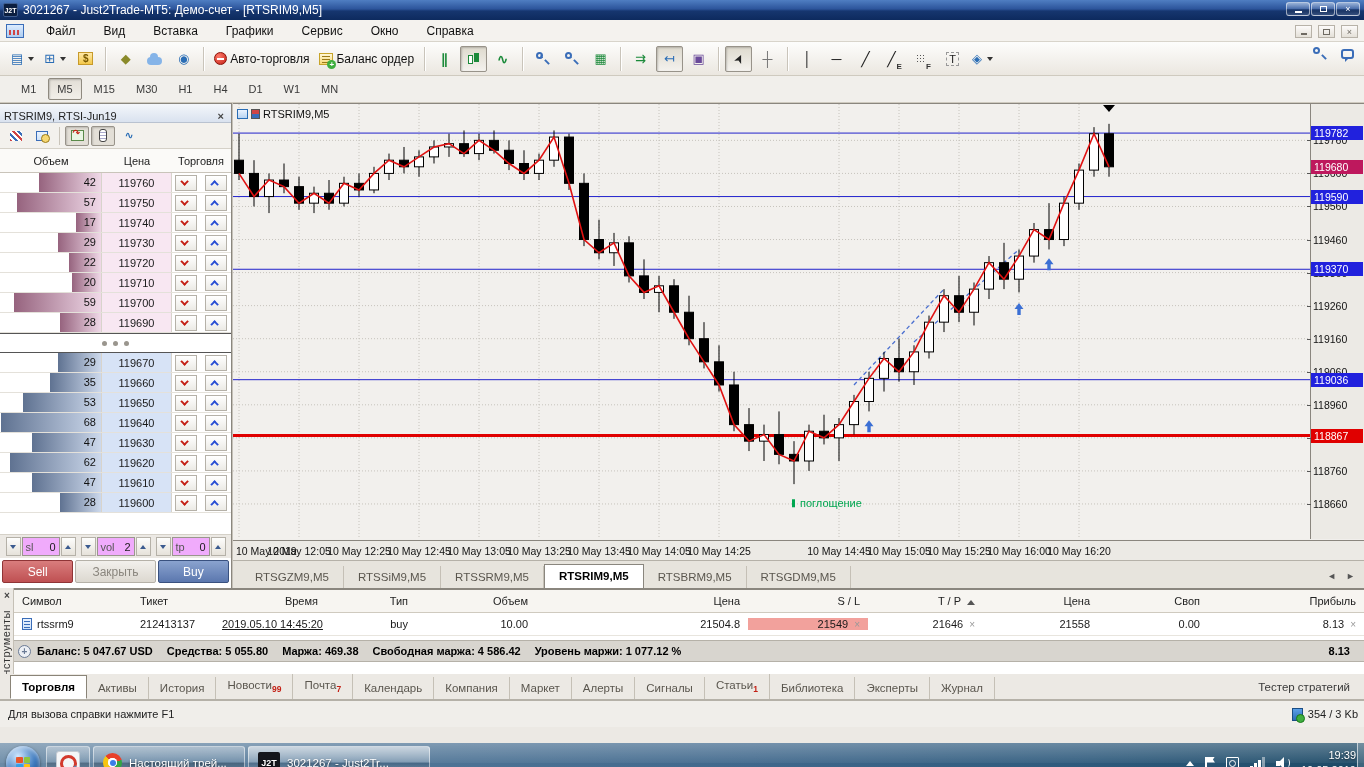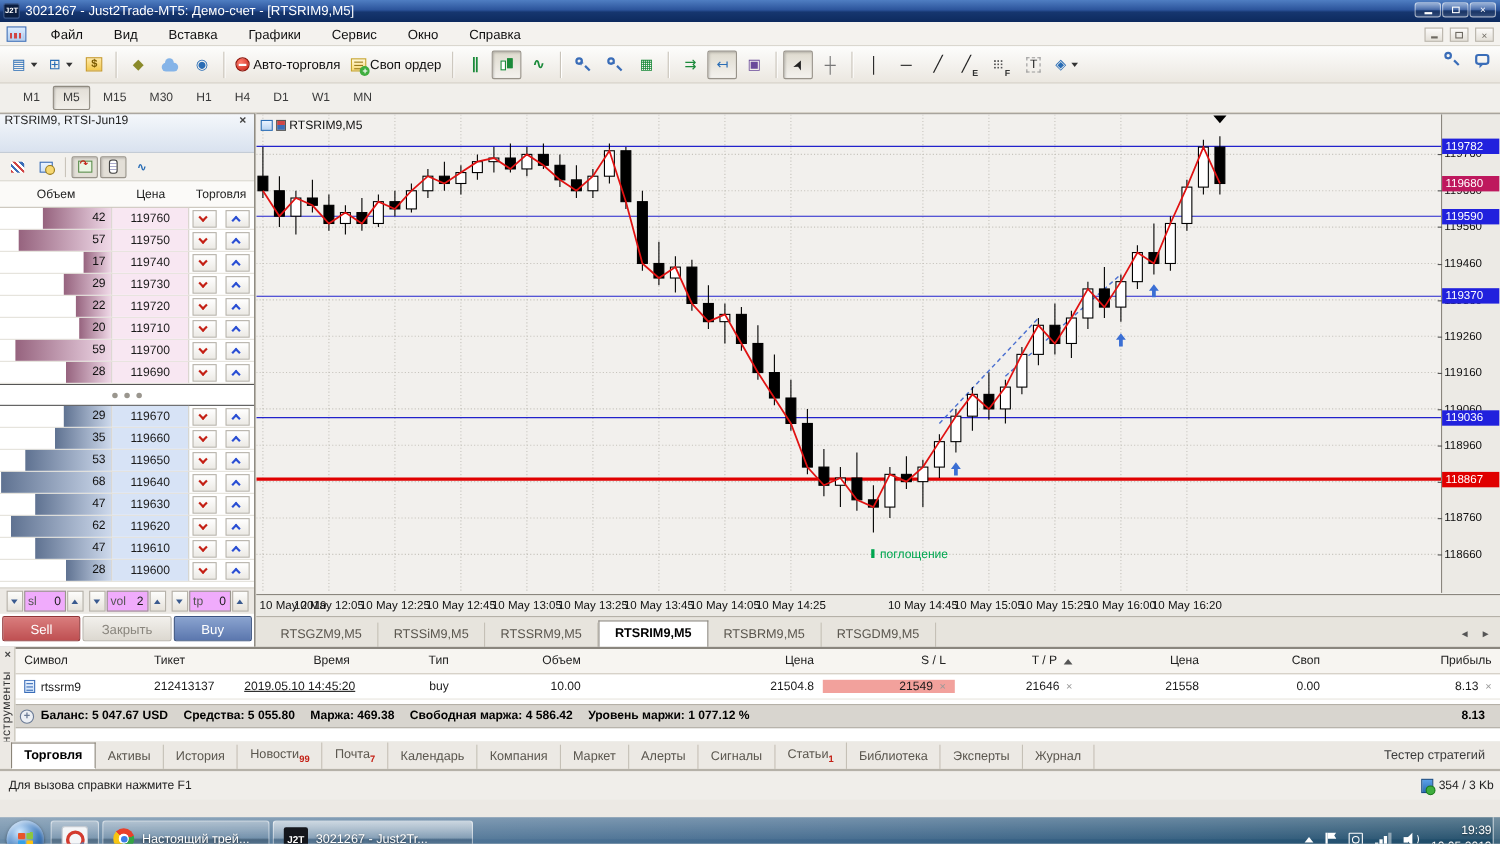--- a/index.html
+++ b/index.html
@@ -50,21 +50,21 @@
   .tbtn small{font-size:8px;font-weight:bold;margin-left:-2px;align-self:flex-end;}
   .bubble{width:13px;height:10px;border:2px solid #3a6db8;border-radius:3px;display:inline-block;position:relative;}
   .bubble::after{content:"";position:absolute;left:2px;bottom:-5px;border-left:4px solid #3a6db8;border-bottom:4px solid transparent;}
   #toolbar-right{position:absolute;right:10px;top:46px;display:flex;gap:14px;align-items:center;}
   
   #tfbar{left:0;top:76px;width:1364px;height:27px;background:#f1efeb;border-bottom:1px solid #cfcabf;display:flex;align-items:center;padding-left:12px;}
   .tf{padding:4px 8px;margin-right:3px;color:#3a3a3a;border:1px solid transparent;border-radius:2px;font-size:11px;}
   .tf.active{border-color:#8f8a80;background:linear-gradient(#e2ded6,#f2efe9);box-shadow:inset 1px 1px 2px rgba(0,0,0,.2);}
   
   #dom-panel{left:0;top:103px;width:231px;height:485px;background:#fff;border-top:1px solid #8a867e;}
-  #dom-header{height:35px;background:linear-gradient(#f4f7fb,#d9e2ef);border-bottom:1px solid #b9c2d0;display:flex;align-items:flex-start;padding:0 4px;color:#222;}
+  #dom-header{height:19px;background:linear-gradient(#f4f7fb,#d9e2ef);border-bottom:1px solid #b9c2d0;display:flex;align-items:flex-end;padding:0 4px;color:#222;}
   #dom-header .x{margin-left:auto;color:#444;font-weight:bold;font-size:11px;padding:0 3px;}
   #dom-toolbar{height:26px;background:#f3f1ed;border-bottom:1px solid #d5d1c8;display:flex;align-items:center;padding-left:4px;gap:2px;}
   .dtb{width:24px;height:20px;display:flex;align-items:center;justify-content:center;border:1px solid transparent;border-radius:2px;}
   .dtb.pressed{border-color:#98938a;background:#e3dfd7;box-shadow:inset 1px 1px 2px rgba(0,0,0,.18);}
   .dsep{width:1px;height:18px;background:#c9c4ba;margin:0 3px;}
   .zz{width:12px;height:10px;background:repeating-linear-gradient(45deg,#d04545 0 2px,#fff 2px 4px,#3a6db8 4px 6px,#fff 6px 8px);}
   .tclock{width:12px;height:10px;border:1px solid #3a6db8;background:linear-gradient(#eaf3ff,#cfe2f8);position:relative;}
   .tclock::after{content:"";position:absolute;right:-3px;bottom:-3px;width:7px;height:7px;border-radius:50%;background:#f7d873;border:1px solid #9a7a1a;}
   .onec{width:13px;height:11px;border:1px solid #5a8a4a;background:#eaf6e4;position:relative;}
   .onec::after{content:"↷";position:absolute;left:1px;top:-3px;color:#c42015;font-size:9px;font-weight:bold;}
@@ -250,21 +250,21 @@
     <span class="tbtn">
       <span class="c-blue" style="font-size:13px">◉</span>
     </span>
     <span class="tsep"></span>
     <span class="tbtn">
       <span class="stopdot"></span>
       <span class="lbl">Авто-торговля</span>
     </span>
     <span class="tbtn">
       <span class="orderic"></span>
-      <span class="lbl">Своп ордер</span>
+      <span class="lbl">Баланс ордер</span>
     </span>
     <span class="tsep"></span>
     <span class="tbtn">
       <span class="c-green" style="font-weight:bold">∥</span>
     </span>
     <span class="tbtn pressed">
       <span class="cic">
         <i></i>
         <i></i>
       </span>

